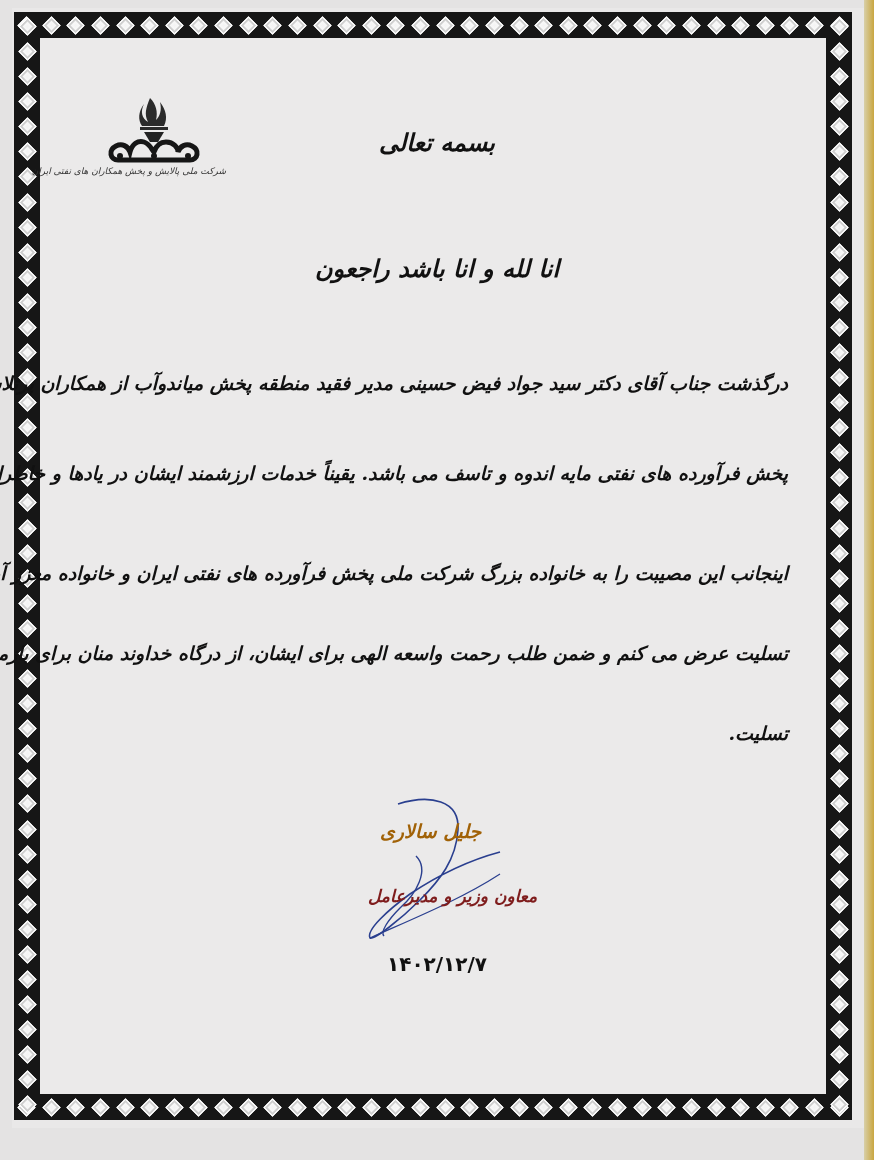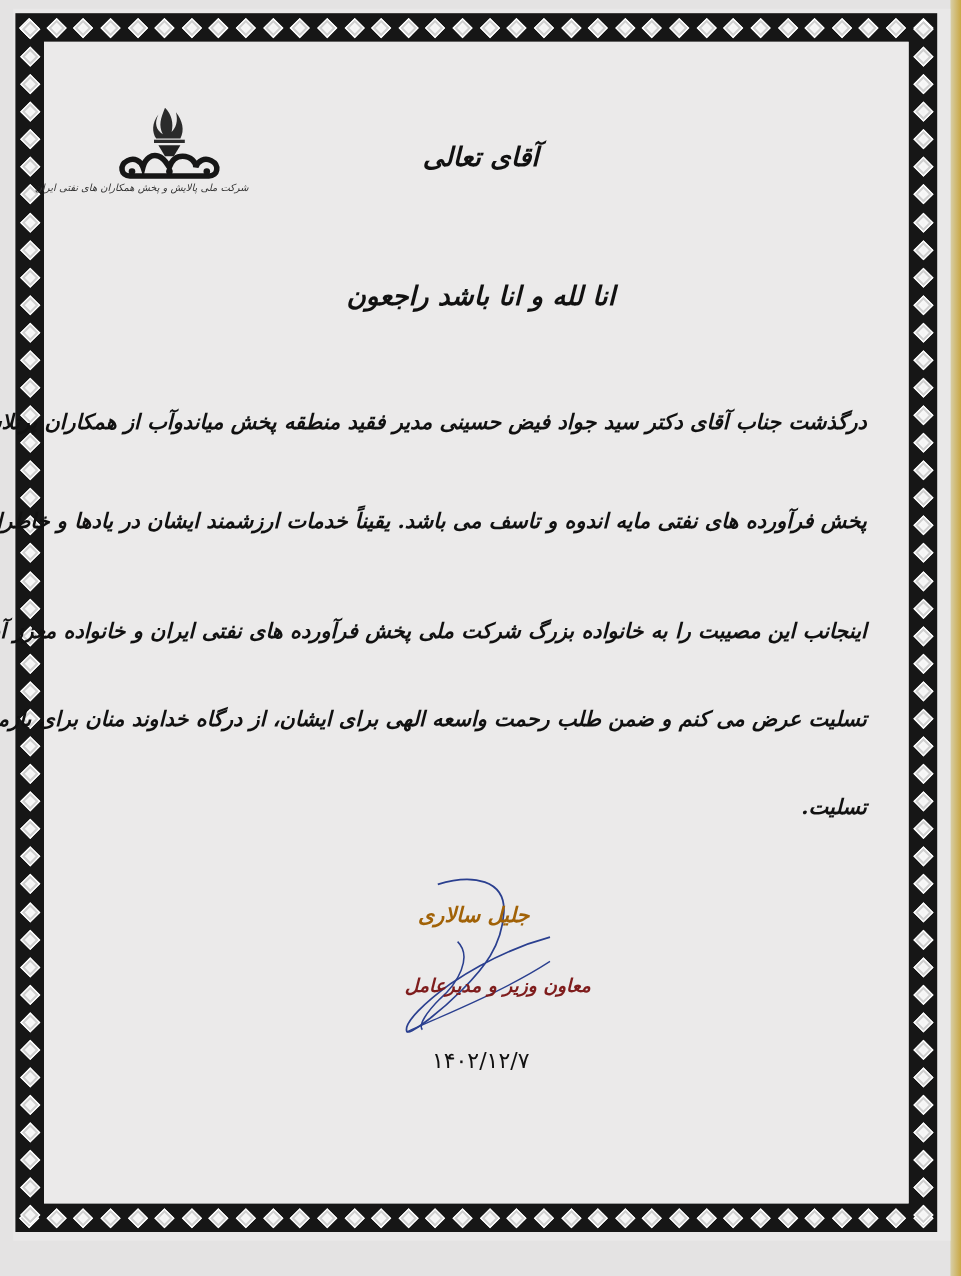--- a/index.html
+++ b/index.html
@@ -63,21 +63,21 @@
     .sig-name {
       position: absolute; left: 380px; top: 820px; font-size: 19px; font-weight: bold; font-style: italic;
       direction: rtl; color: #a16207;
     }
     .sig-title {
       position: absolute; left: 368px; top: 886px; font-size: 17px; font-weight: bold; font-style: italic;
       direction: rtl; color: #7f1d1d;
     }
     .date-line {
       position: absolute; left: 0; width: 874px; top: 952px; text-align: center;
-      font-size: 20px; font-weight: normal; color: #111; font-family: "DejaVu Sans", sans-serif;
+      font-size: 20px; font-weight: bold; color: #111; font-family: "DejaVu Sans", sans-serif;
     }
   </style>
 </head>
 <body>
 
 <div class="edge-strip"></div>
 <div class="page"></div>
 <div class="frame"></div>
 
 <div class="diamonds top" id="d-top">
@@ -251,21 +251,21 @@
   <path d="M62 10 C58 20 56 26 60 34 C54 30 52 24 56 16 C50 24 50 32 54 38 L76 38 C80 30 78 22 72 14 C74 22 72 28 68 32 C70 24 68 16 62 10 Z" fill="#2b2b2b"></path>
   <rect x="52" y="39" width="28" height="3" fill="#2b2b2b"></rect>
   <path d="M56 44 L76 44 L70 54 L62 54 Z" fill="#222"></path>
   <path d="M30 72 C22 72 20 62 28 58 C34 55 40 58 42 64 C44 56 50 52 56 54 C62 56 64 62 66 64 C68 58 72 54 78 54 C86 54 90 60 90 64 C92 58 98 55 104 58 C112 62 110 72 102 72 Z" fill="none" stroke="#161616" stroke-width="5"></path>
   <circle cx="32" cy="68" r="3" fill="#161616"></circle>
   <circle cx="100" cy="68" r="3" fill="#161616"></circle>
   <circle cx="66" cy="68" r="3" fill="#161616"></circle>
 </svg>
 <div class="logo-caption">شرکت ملی پالایش و پخش همکاران های نفتی ایران</div>
 
-<div class="center-line heading1">آقای تعالی</div>
+<div class="center-line heading1">بسمه تعالی</div>
 <div class="center-line heading2">انا لله و انا باشد راجعون</div>
 
 <div class="body-line" style="top:372px;">درگذشت جناب آقای دکتر سید جواد فیض حسینی مدیر فقید منطقه پخش میاندوآب از همکاران پرتلاش و متعهد شرکت ملی</div>
 <div class="body-line" style="top:462px;">پخش فرآورده های نفتی مایه اندوه و تاسف می باشد. یقیناً خدمات ارزشمند ایشان در یادها و خاطرات ماندگار خواهد ماند.</div>
 
 <div class="body-line" style="top:562px;">اینجانب این مصیبت را به خانواده بزرگ شرکت ملی پخش فرآورده های نفتی ایران و خانواده معزز آن فقید بزرگوار</div>
 <div class="body-line" style="top:642px;">تسلیت عرض می کنم و ضمن طلب رحمت واسعه الهی برای ایشان، از درگاه خداوند منان برای بازماندگان صبر مسئلت</div>
 <div class="body-line short-line" style="top:722px;">تسلیت.</div>
 
 <svg class="signature-block" viewBox="0 0 200 160">

